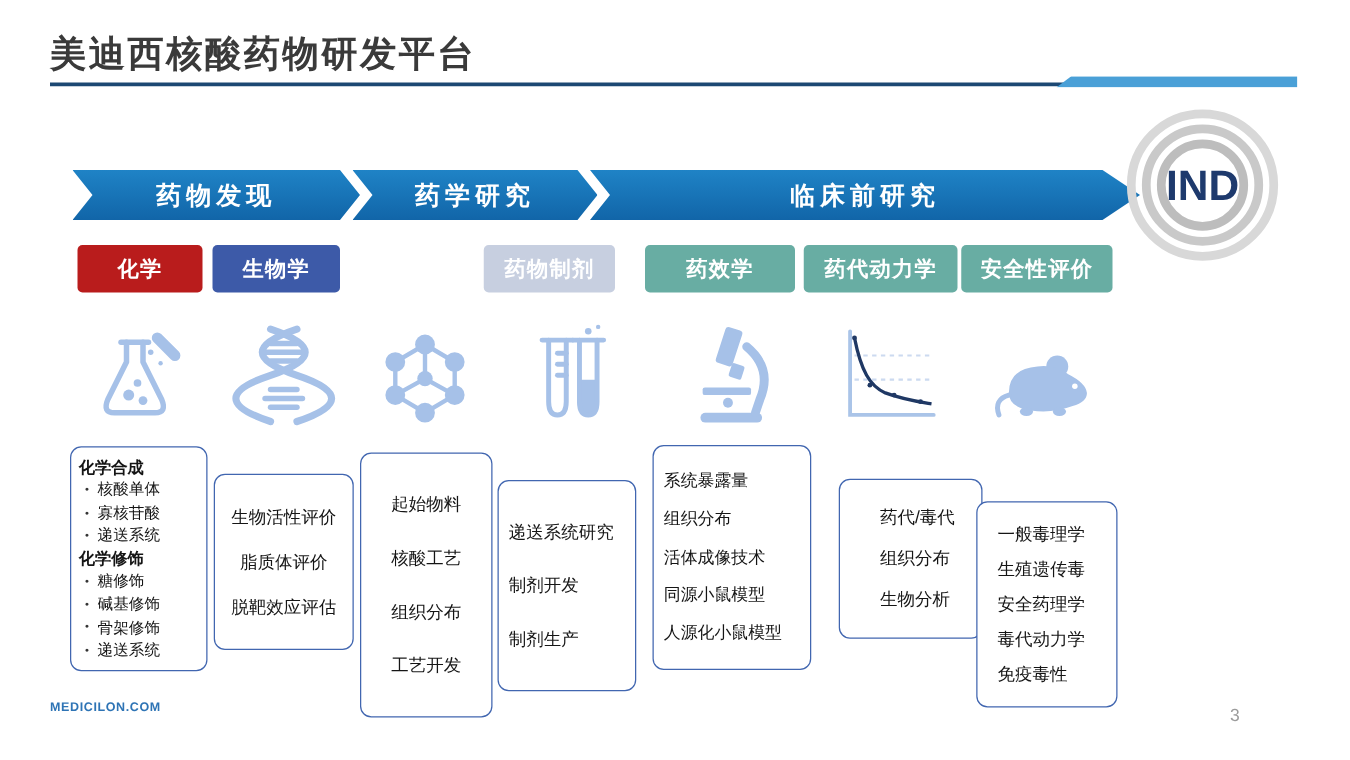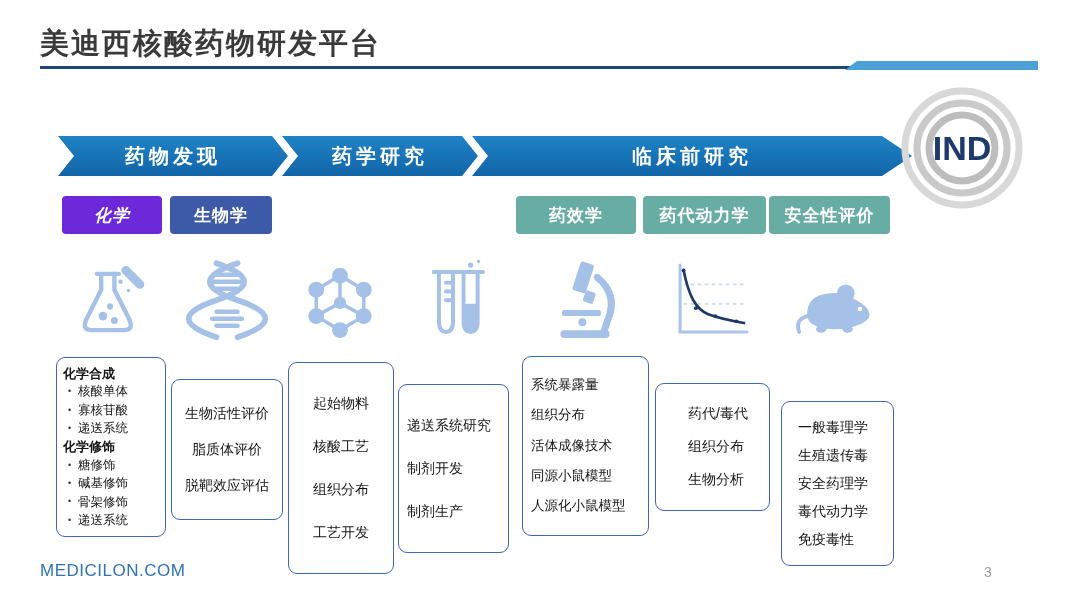--- a/index.html
+++ b/index.html
@@ -65,25 +65,25 @@
   .box-1 { left:56px;  top:357px; width:110px; height:180px; padding:5px 6px; }
   .box-1 .ln { font-size:12.5px; }
   .box-1 .hdr { font-weight:700; font-size:13px; }
   .box-1 .bullet { padding-left:15px; }
   .box-1 .bullet::before { content:"•"; position:absolute; left:5px; top:50%; transform:translateY(-50%); font-size:9px; color:#333; }
   .box-2 { left:171px; top:379px; width:112px; height:141px; }
   .box-3 { left:288px; top:362px; width:106px; height:212px; }
   .box-4 { left:398px; top:384px; width:111px; height:169px; }
   .box-5 { left:522px; top:356px; width:127px; height:180px; }
   .box-5 .ln { font-size:13.5px; }
-  .box-6 { left:655px; top:383px; width:115px; height:128px;padding-left:24px; }
+  .box-6 { left:671px; top:383px; width:115px; height:128px;padding-left:24px; }
   .box-7 { left:781px; top:367px; width:113px; height:165px;margin-top:34px; }
 
   
-  .footer-link { position:absolute; left:40px; top:561px; font-size:17px; font-weight:400; color:#2e74b5; letter-spacing:.5px; }
+  .footer-link { position:absolute; left:40px; top:561px; font-size:10px; font-weight:700; color:#2e74b5; letter-spacing:.5px; }
   .page-num { position:absolute; left:984px; top:564px; font-size:14px; color:#9b9b9b; }
 </style>
 </head>
 <body>
 
 <div class="slide">
 
   <h1 class="title">美迪西核酸药物研发平台</h1>
   <div class="rule"></div>
   <div class="rule-accent"></div>
@@ -101,25 +101,28 @@
   <div class="ind-logo">
     <svg viewBox="0 0 128 128">
       <circle cx="64" cy="64" r="57" fill="none" stroke="#d8d8d8" stroke-width="7"></circle>
       <circle cx="64" cy="64" r="45" fill="none" stroke="#c9c9c9" stroke-width="7"></circle>
       <circle cx="64" cy="64" r="33" fill="none" stroke="#bdbdbd" stroke-width="7"></circle>
       <circle cx="64" cy="64" r="28" fill="#ffffff"></circle>
       <text x="64" y="76" text-anchor="middle" font-size="34" font-weight="bold" fill="#1e3a6d">IND</text>
     </svg>
   </div>
 
-  <div class="pill pill-1" style="background: #6d28d9; font-style: italic;">
+  <div class="pill pill-1" style="background: #b91c1c;">
       <span>化学</span>
     </div>
   <div class="pill pill-2" style="background: rgb(61, 90, 168); text-align: center;">
       <span>生物学</span>
+    </div>
+  <div class="pill pill-4" style="background: rgb(199, 207, 224);">
+      <span>药物制剂</span>
     </div>
   <div class="pill pill-5" style="background: rgb(104, 173, 163);">
       <span>药效学</span>
     </div>
   <div class="pill pill-6" style="background: rgb(104, 173, 163);">
       <span>药代动力学</span>
     </div>
   <div class="pill pill-7" style="background: rgb(104, 173, 163);">
       <span>安全性评价</span>
     </div>

